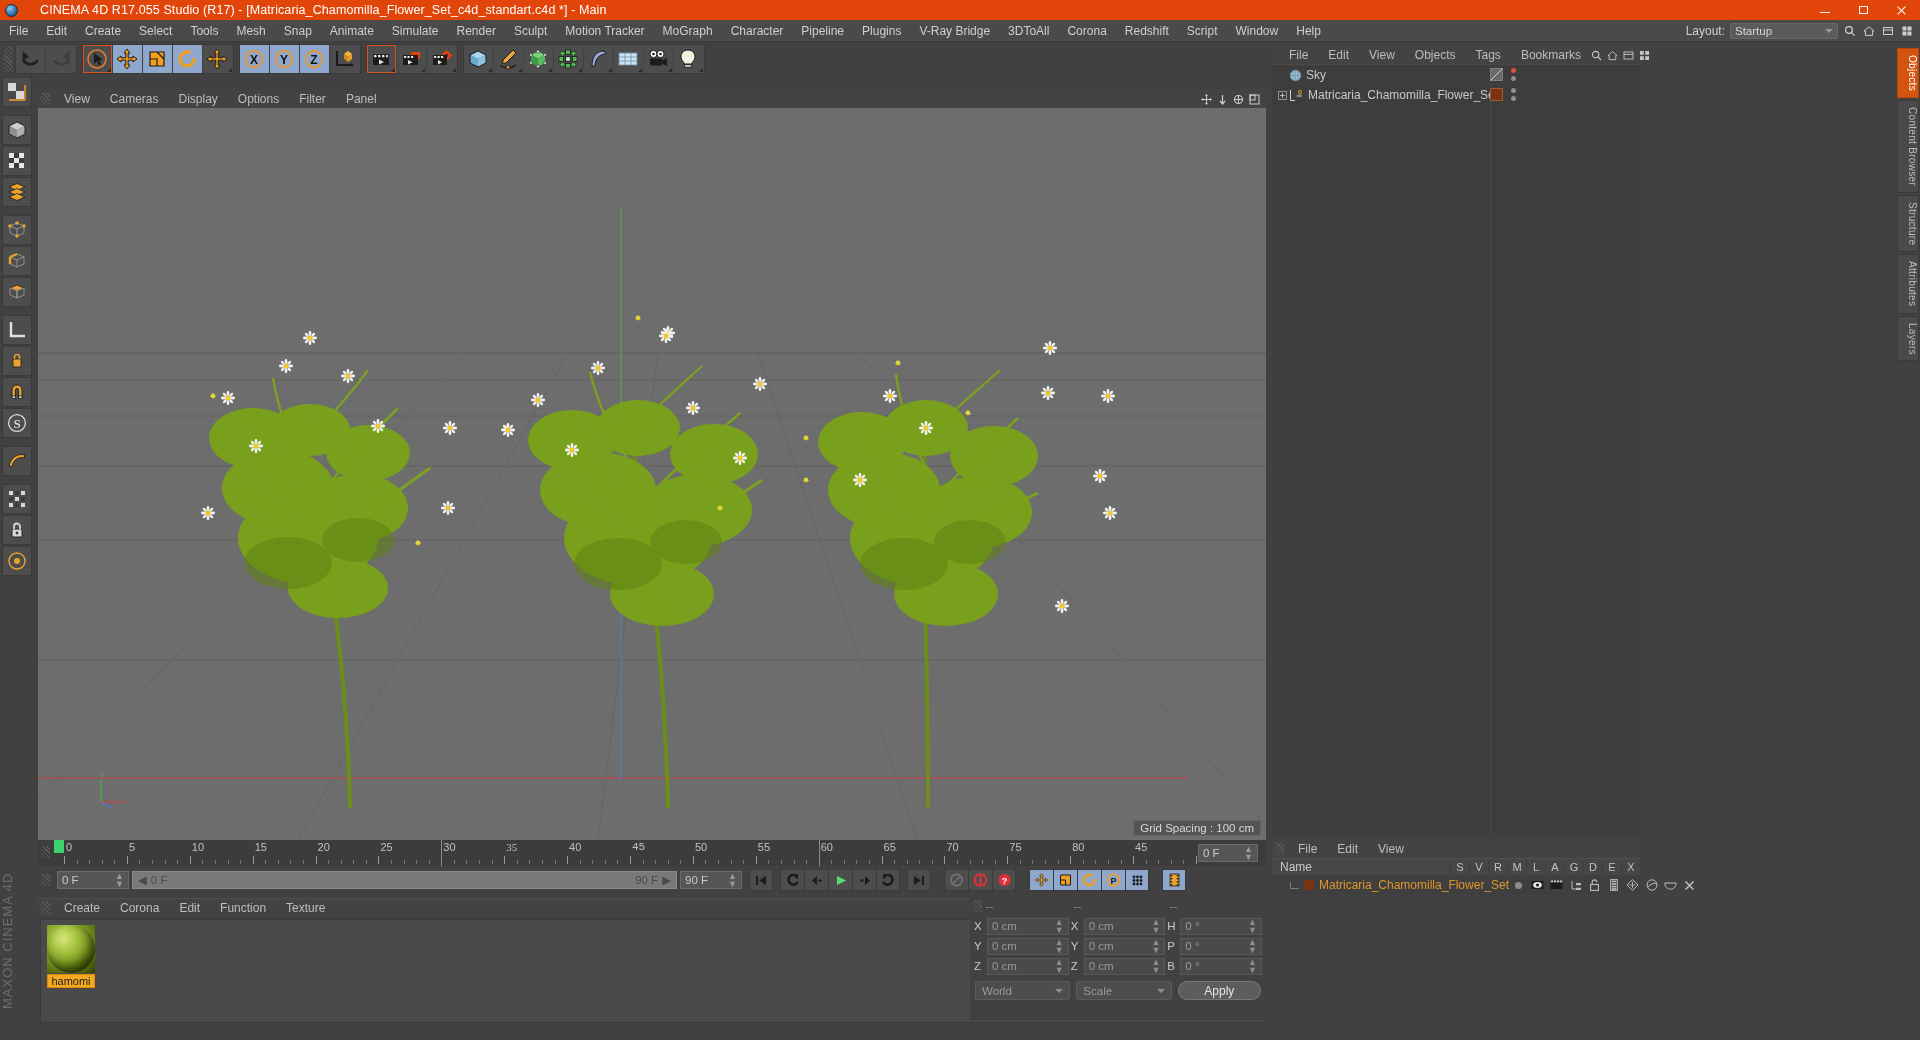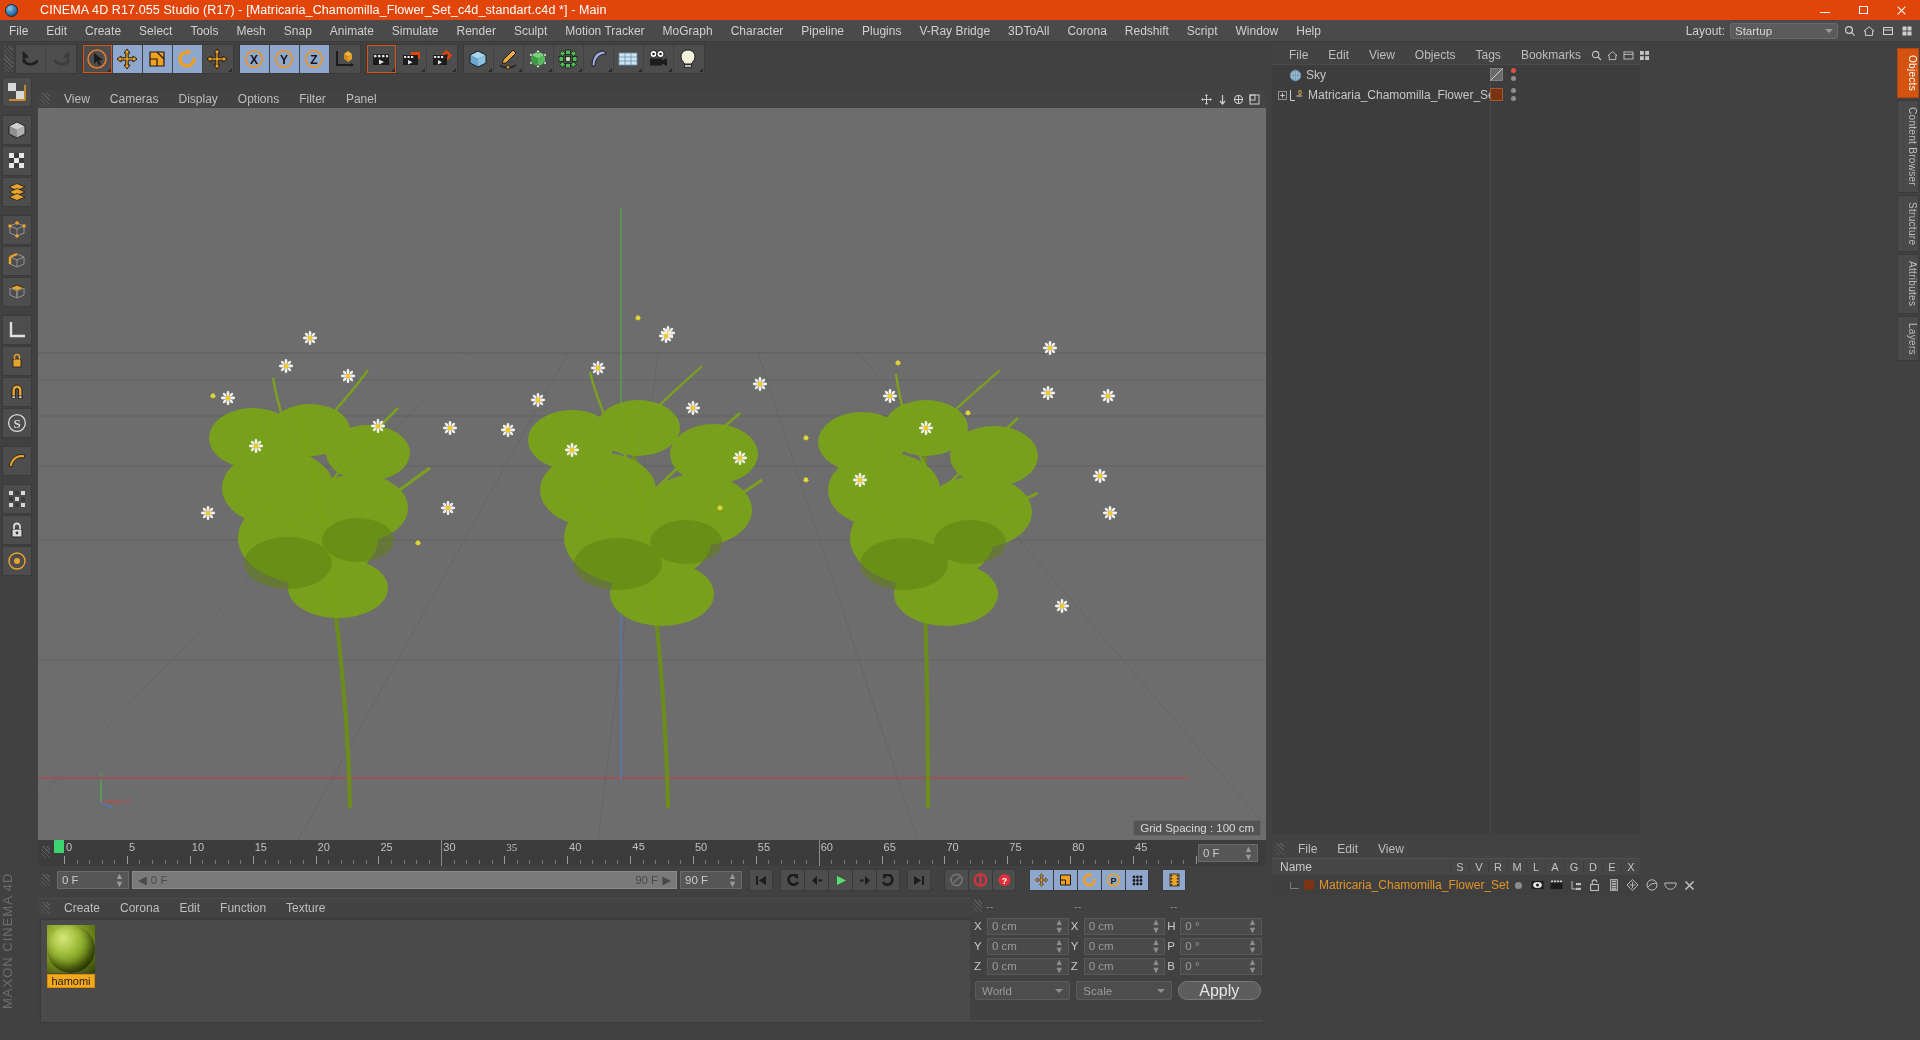--- a/index.html
+++ b/index.html
@@ -145,21 +145,21 @@
   .crow{ display:flex; align-items:center; height:20px; gap:2px; }
   .clab{ width:11px; text-align:left; font-size:11.5px; color:#c9c9c9;}
   .cfield{ flex:1; height:17px; background:#4a4a4a; border:1px solid #585858; color:#9b9b9b;
      font-size:11.5px; display:flex; align-items:center; padding:0 4px;}
   .cfield .spin{ margin-left:auto; color:#8e8e8e; font-size:9px; line-height:8px;}
   .coord-bot{ display:flex; align-items:center; gap:6px; padding:5px 5px 0 5px;}
   .dd{ flex:1; height:19px; background:#4d4d4d; border:1px solid #5b5b5b; color:#9b9b9b;
        font-size:11.5px; display:flex;align-items:center;padding:0 6px; border-radius:2px;}
   .dd .arw{margin-left:auto;width:0;height:0;border-left:4px solid transparent;border-right:4px solid transparent;border-top:4px solid #8e8e8e;}
   .applybtn{ flex:1; height:19px; background:#5d5d5d; border:1px solid #777; border-radius:9px;
-     color:#e6e6e6; font-size:16px; display:flex;align-items:center;justify-content:center;}
+     color:#e6e6e6; font-size:12px; display:flex;align-items:center;justify-content:center;}
 
   
   .objmgr{ position:absolute; top:46px; left:1272px; width:368px; height:790px; background:#414141;}
   .om-menubar{ height:18px; display:flex; align-items:center; background:#434343;}
   .om-icons{margin-left:auto;display:flex;gap:5px;padding-right:5px;align-items:center;}
   .om-icons span{color:#c5c5c5;font-size:11px;}
   .om-body{ position:relative; height:770px; background:#3d3d3d; border-top:1px solid #4a4a4a;}
   .om-row{ display:flex; align-items:center; height:20px; padding-left:6px; position:relative;}
   .om-name{ font-size:12px; color:#c7c7c7; margin-left:4px; white-space:nowrap;}
   .dot{width:5px;height:5px;border-radius:50%;}

